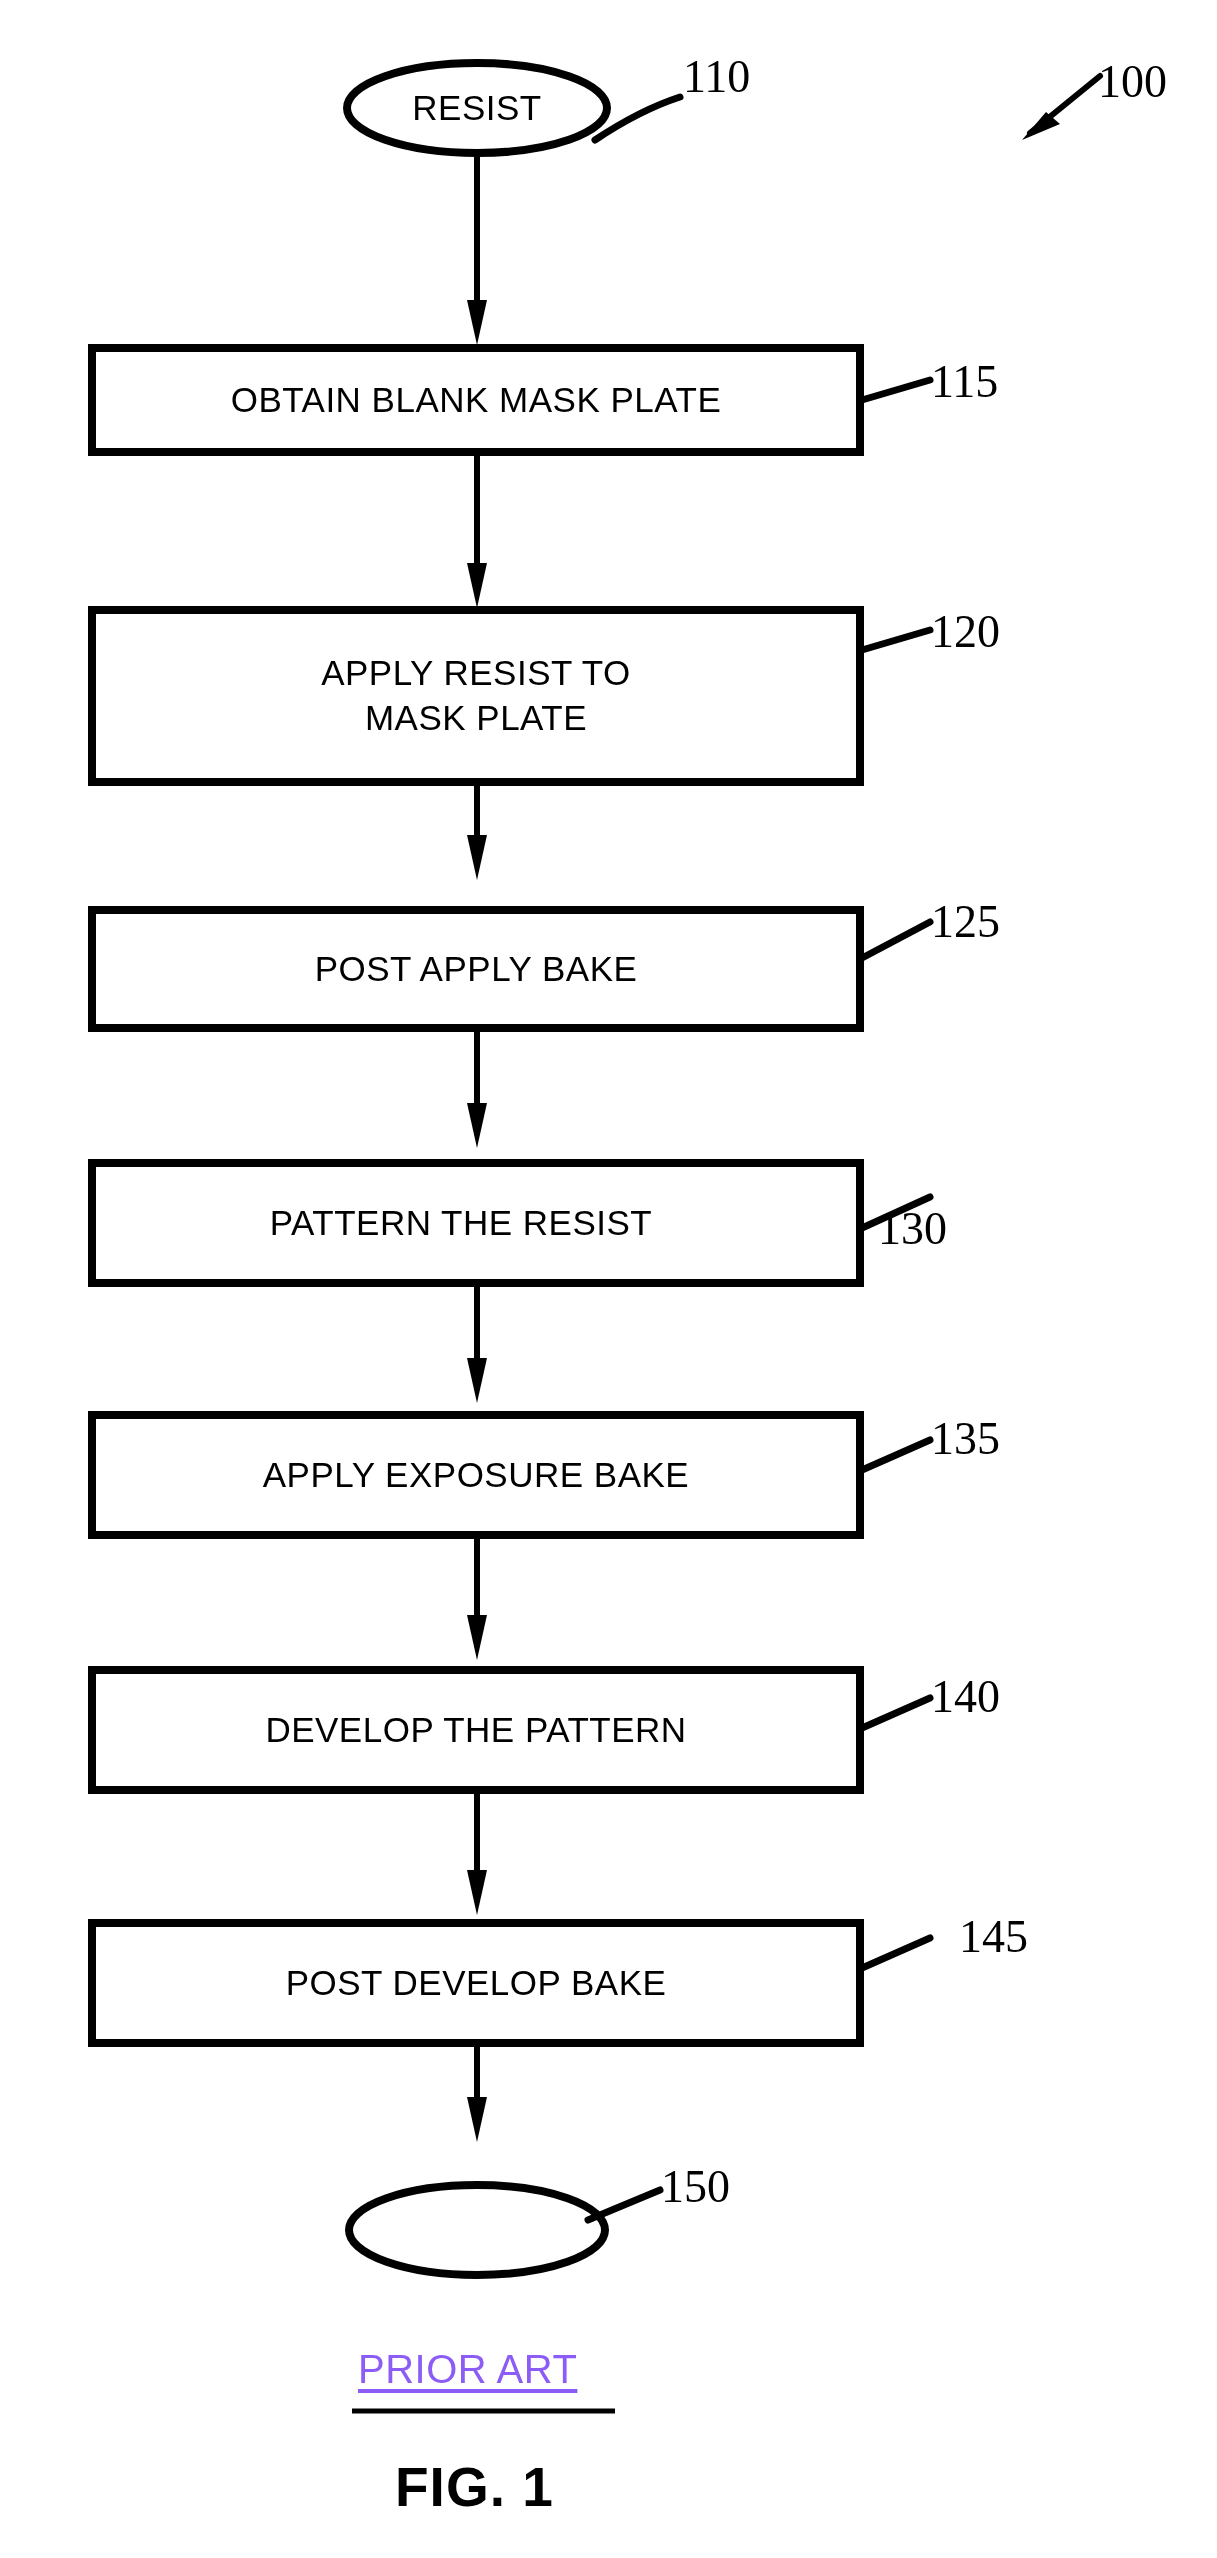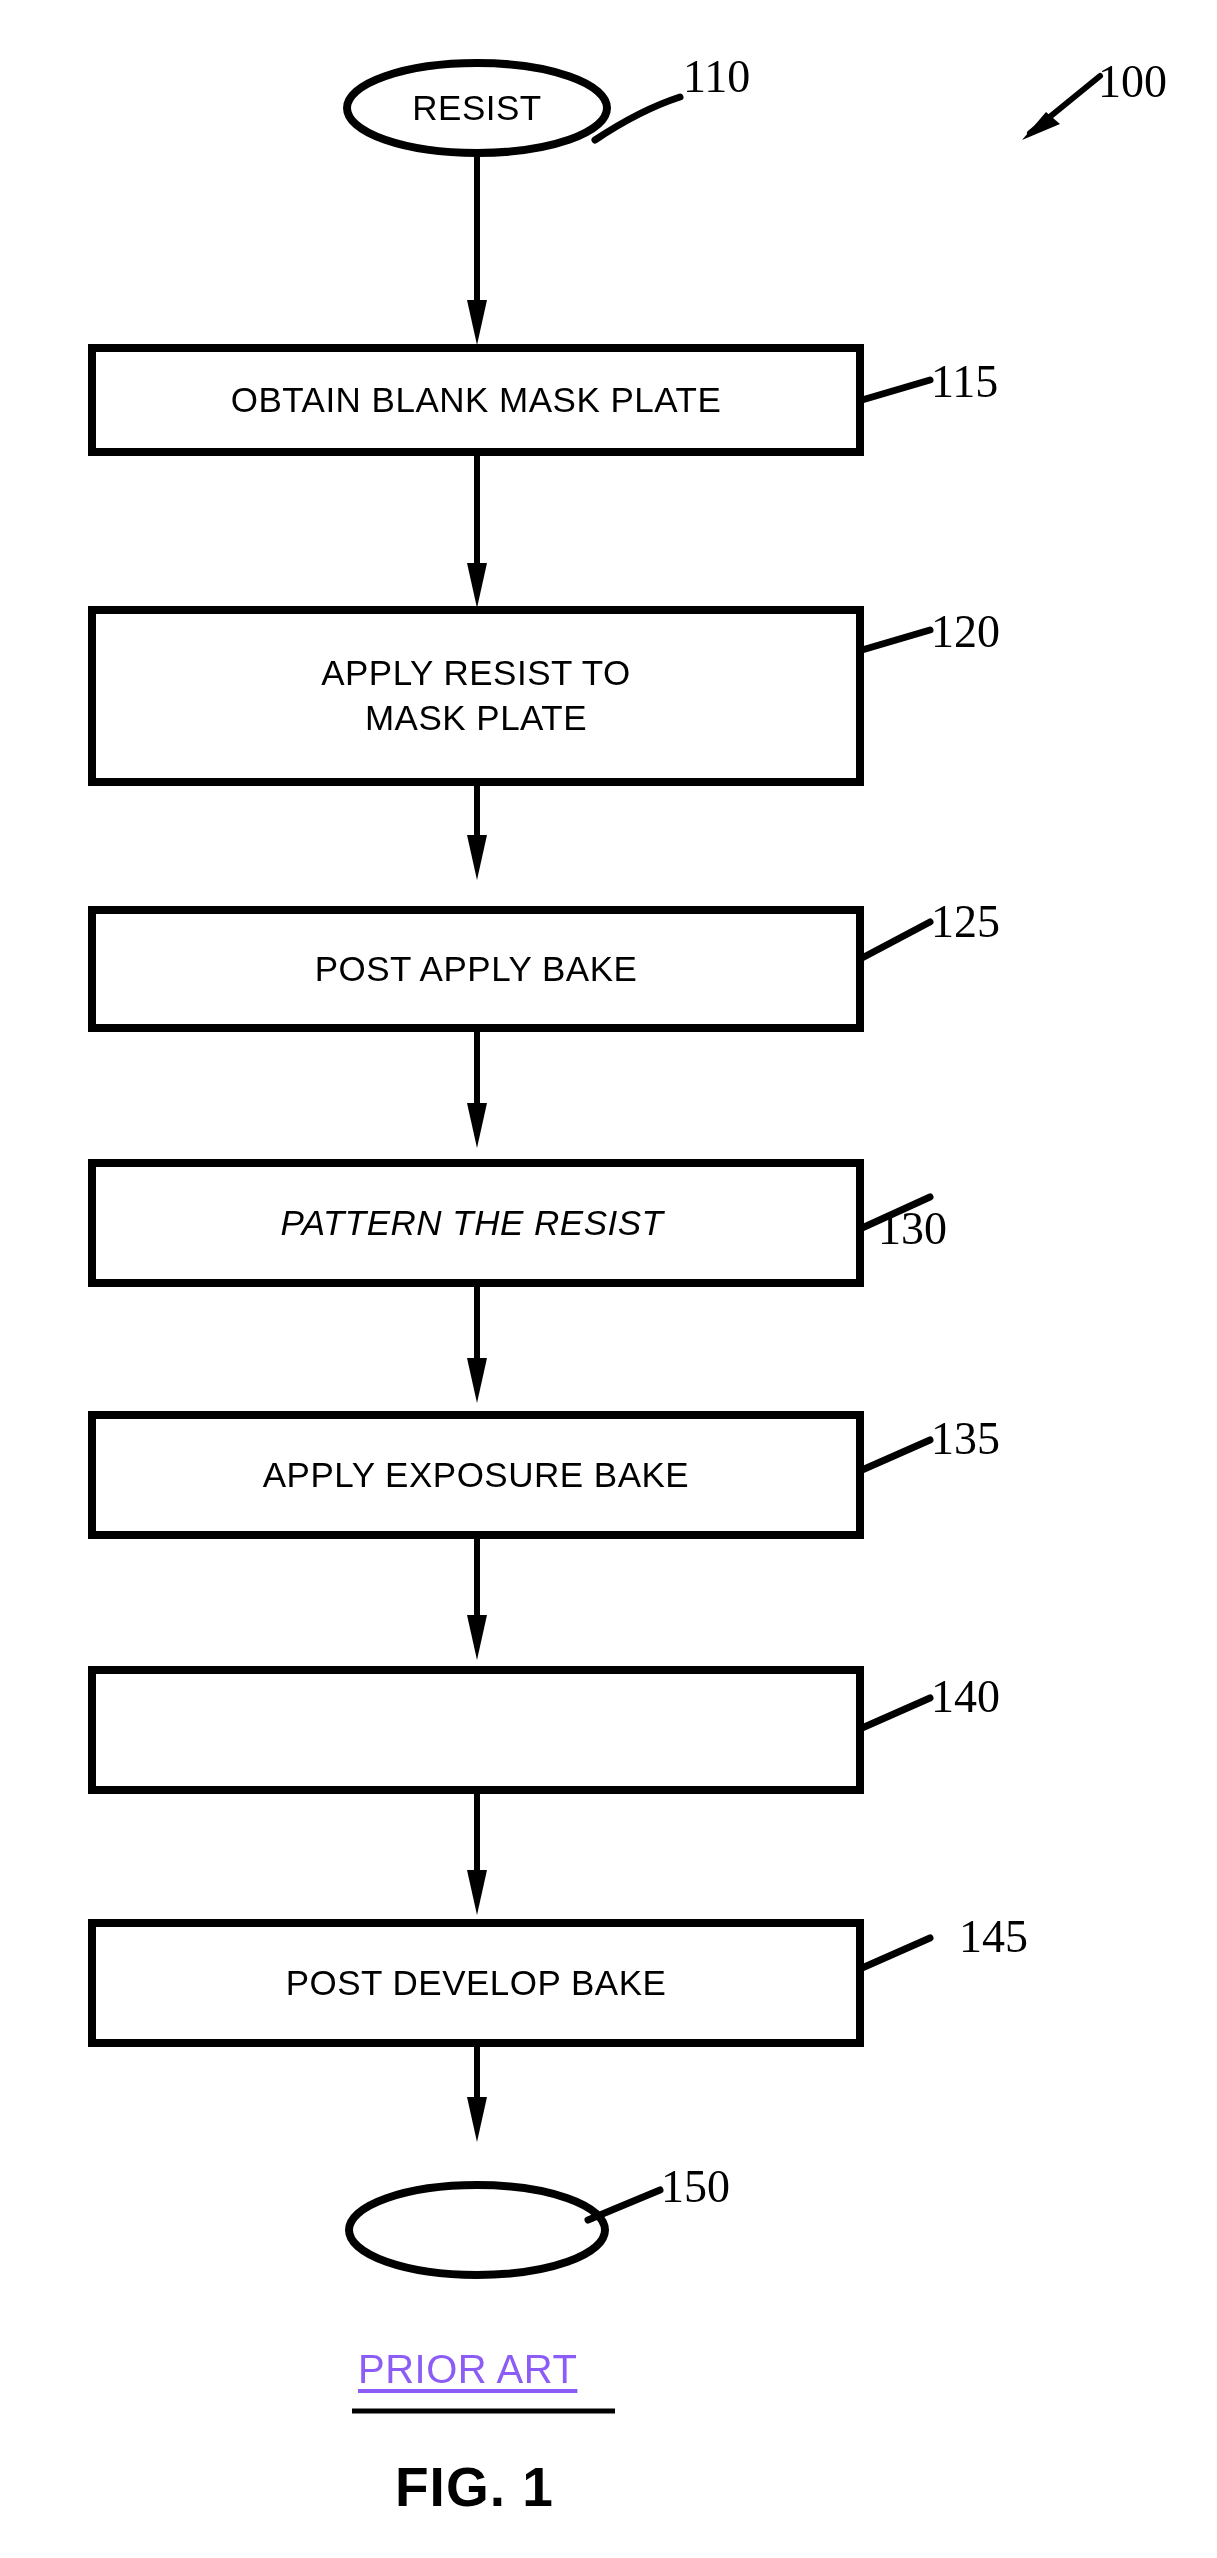--- a/index.html
+++ b/index.html
@@ -154,24 +154,25 @@
 
   <div class="node-text" style="left:347px; top:63px; width:260px; height:90px;">RESIST</div>
 
   <div class="node-text" style="left:92px; top:348px; width:768px; height:104px;">OBTAIN BLANK MASK PLATE</div>
 
   <div class="node-text" style="left:92px; top:610px; width:768px; height:172px;">APPLY RESIST TO
 MASK PLATE</div>
 
   <div class="node-text" style="left:92px; top:910px; width:768px; height:118px;">POST APPLY BAKE</div>
 
-  <div class="node-text" style="left:88px; top:1163px; width:768px; height:120px;font-style:italic;">PATTERN THE RESIST</div>
+  <div class="node-text" style="left:77px; top:1163px; width:768px; height:120px;">PATTERN THE RESIST</div>
 
   <div class="node-text" style="left:92px; top:1415px; width:768px; height:120px;">APPLY EXPOSURE BAKE</div>
 
+  <div class="node-text" style="left:92px; top:1670px; width:768px; height:120px;">DEVELOP THE PATTERN</div>
 
   <div class="node-text" style="left:92px; top:1923px; width:768px; height:120px;">POST DEVELOP BAKE</div>
 
 
   <div class="ref-label" style="left:683px; top:50px;">110</div>
 
   <div class="ref-label" style="left:1098px; top:55px;">100</div>
 
   <div class="ref-label" style="left:931px; top:355px;">115</div>
 

